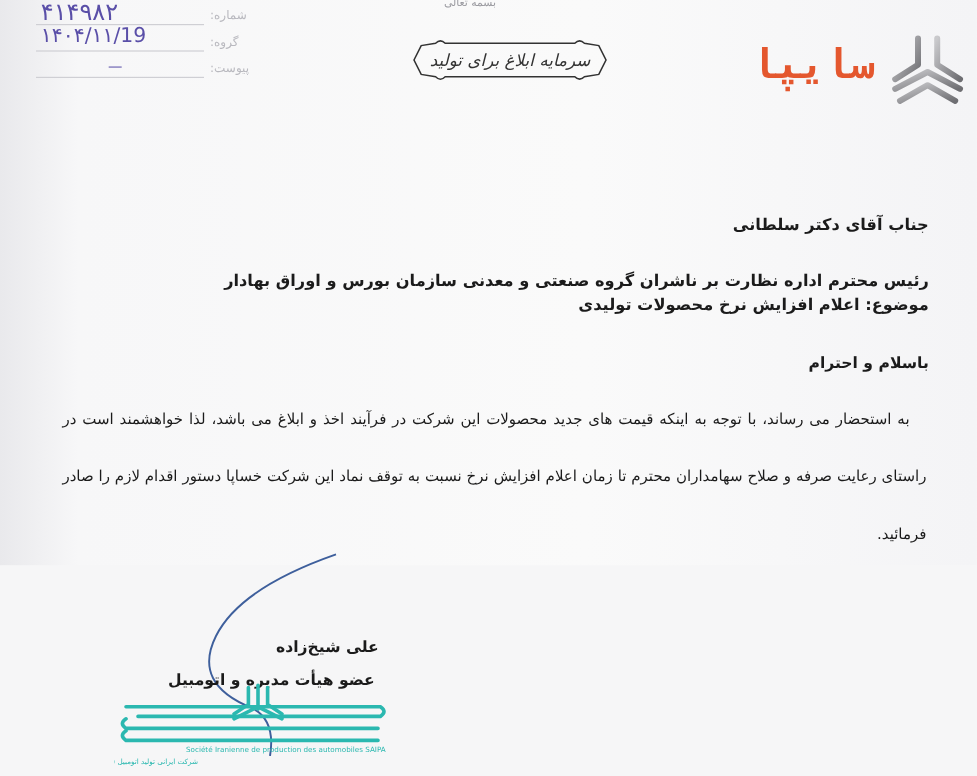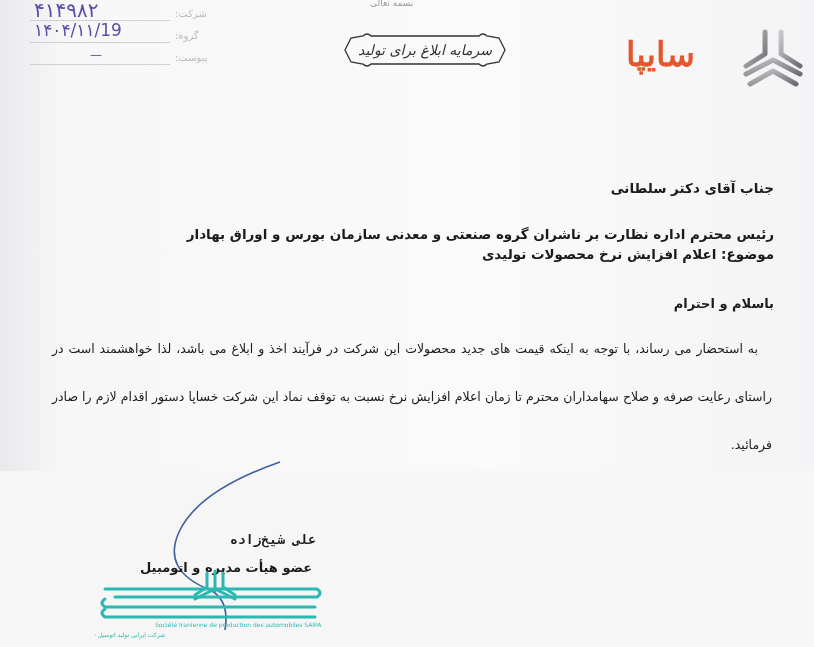--- a/index.html
+++ b/index.html
@@ -6,44 +6,44 @@
   body{width:814px;height:647px;overflow:hidden;background:#f6f6f7;position:relative;font-family:"DejaVu Sans",sans-serif;}
   .page{position:absolute;left:0;top:0;width:814px;height:471px;background:linear-gradient(90deg,#e9e9ec 0%,#f7f7f8 8%,#fafafa 60%,#f4f4f6 100%);}
   .hdr-meta{position:absolute;left:20px;top:2px;width:200px;}
   .meta-row{position:relative;height:22px;}
   .meta-line{position:absolute;left:10px;top:18px;width:140px;border-top:1px solid #cfcfd4;}
   .meta-label{position:absolute;left:155px;top:6px;font-size:10px;color:#b9b9bf;direction:rtl;}
   .meta-val{position:absolute;left:14px;top:-4px;font-size:20px;color:#5a4fa8;letter-spacing:3px;font-family:"DejaVu Sans",sans-serif;}
   .basmala{position:absolute;left:370px;top:-2px;font-size:9px;color:#9a9aa0;direction:rtl;}
   .slogan{position:absolute;left:335px;top:30px;width:180px;height:40px;}
   .slogan-text{position:absolute;left:0;top:0;width:180px;height:40px;display:flex;align-items:center;justify-content:center;font-family:"DejaVu Serif",serif;font-size:14px;color:#333;direction:rtl;font-style:italic;}
-  .logo-text{position:absolute;left:626px;top:34px;font-size:34px;font-weight:bold;color:#e4572e;direction:rtl;font-family:Liberation Sans, sans-serif;}
+  .logo-text{position:absolute;left:626px;top:34px;font-size:34px;font-weight:bold;color:#e4572e;direction:rtl;font-family:Liberation Mono, monospace;}
   .logo-mark{position:absolute;left:740px;top:26px;width:66px;height:62px;}
   .body-block{position:absolute;right:40px;direction:rtl;text-align:left;color:#1b1b1b;font-family:"DejaVu Sans",sans-serif;}
   .l1{top:180px;font-size:13.5px;font-weight:bold;}
   .l2{top:213px;font-size:13.5px;font-weight:bold;margin-top:13px;}
   .l3{top:246px;font-size:13.5px;font-weight:bold;}
   .greet{top:296px;font-size:13px;font-weight:bold;}
   .para{position:absolute;right:42px;top:325px;width:720px;direction:rtl;text-align:justify;font-size:12.5px;line-height:48px;color:#1b1b1b;text-align-last:right;}
   .para .indent{display:inline-block;width:14px;}
-  .sig-name{position:absolute;left:230px;top:532px;font-size:13px;font-weight:bold;direction:rtl;color:#1b1b1b;font-family:Liberation Mono, monospace;}
+  .sig-name{position:absolute;left:230px;top:532px;font-size:13px;font-weight:bold;direction:rtl;color:#1b1b1b;}
   .sig-title{position:absolute;left:140px;top:560px;font-size:13px;font-weight:bold;direction:rtl;color:#1b1b1b;}
   .stamp{position:absolute;left:95px;top:565px;width:230px;height:80px;}
   .signature{position:absolute;left:140px;top:460px;width:150px;height:170px;}
 </style>
 </head>
 <body>
 
 <div class="page">
 
   <div class="hdr-meta">
     <div class="meta-row">
       <span class="meta-val">۴۱۴۹۸۲</span>
       <div class="meta-line"></div>
-      <span class="meta-label">شرکت:</span>
+      <span class="meta-label">شماره:</span>
     </div>
     <div class="meta-row">
       <span class="meta-val" style="font-size:17px;letter-spacing:1px;">۱۴۰۴/۱۱/19</span>
       <div class="meta-line"></div>
       <span class="meta-label">گروه:</span>
     </div>
     <div class="meta-row">
       <span class="meta-val" style="left:70px;font-size:12px;top:2px;">—</span>
       <div class="meta-line"></div>
       <span class="meta-label">پیوست:</span>

